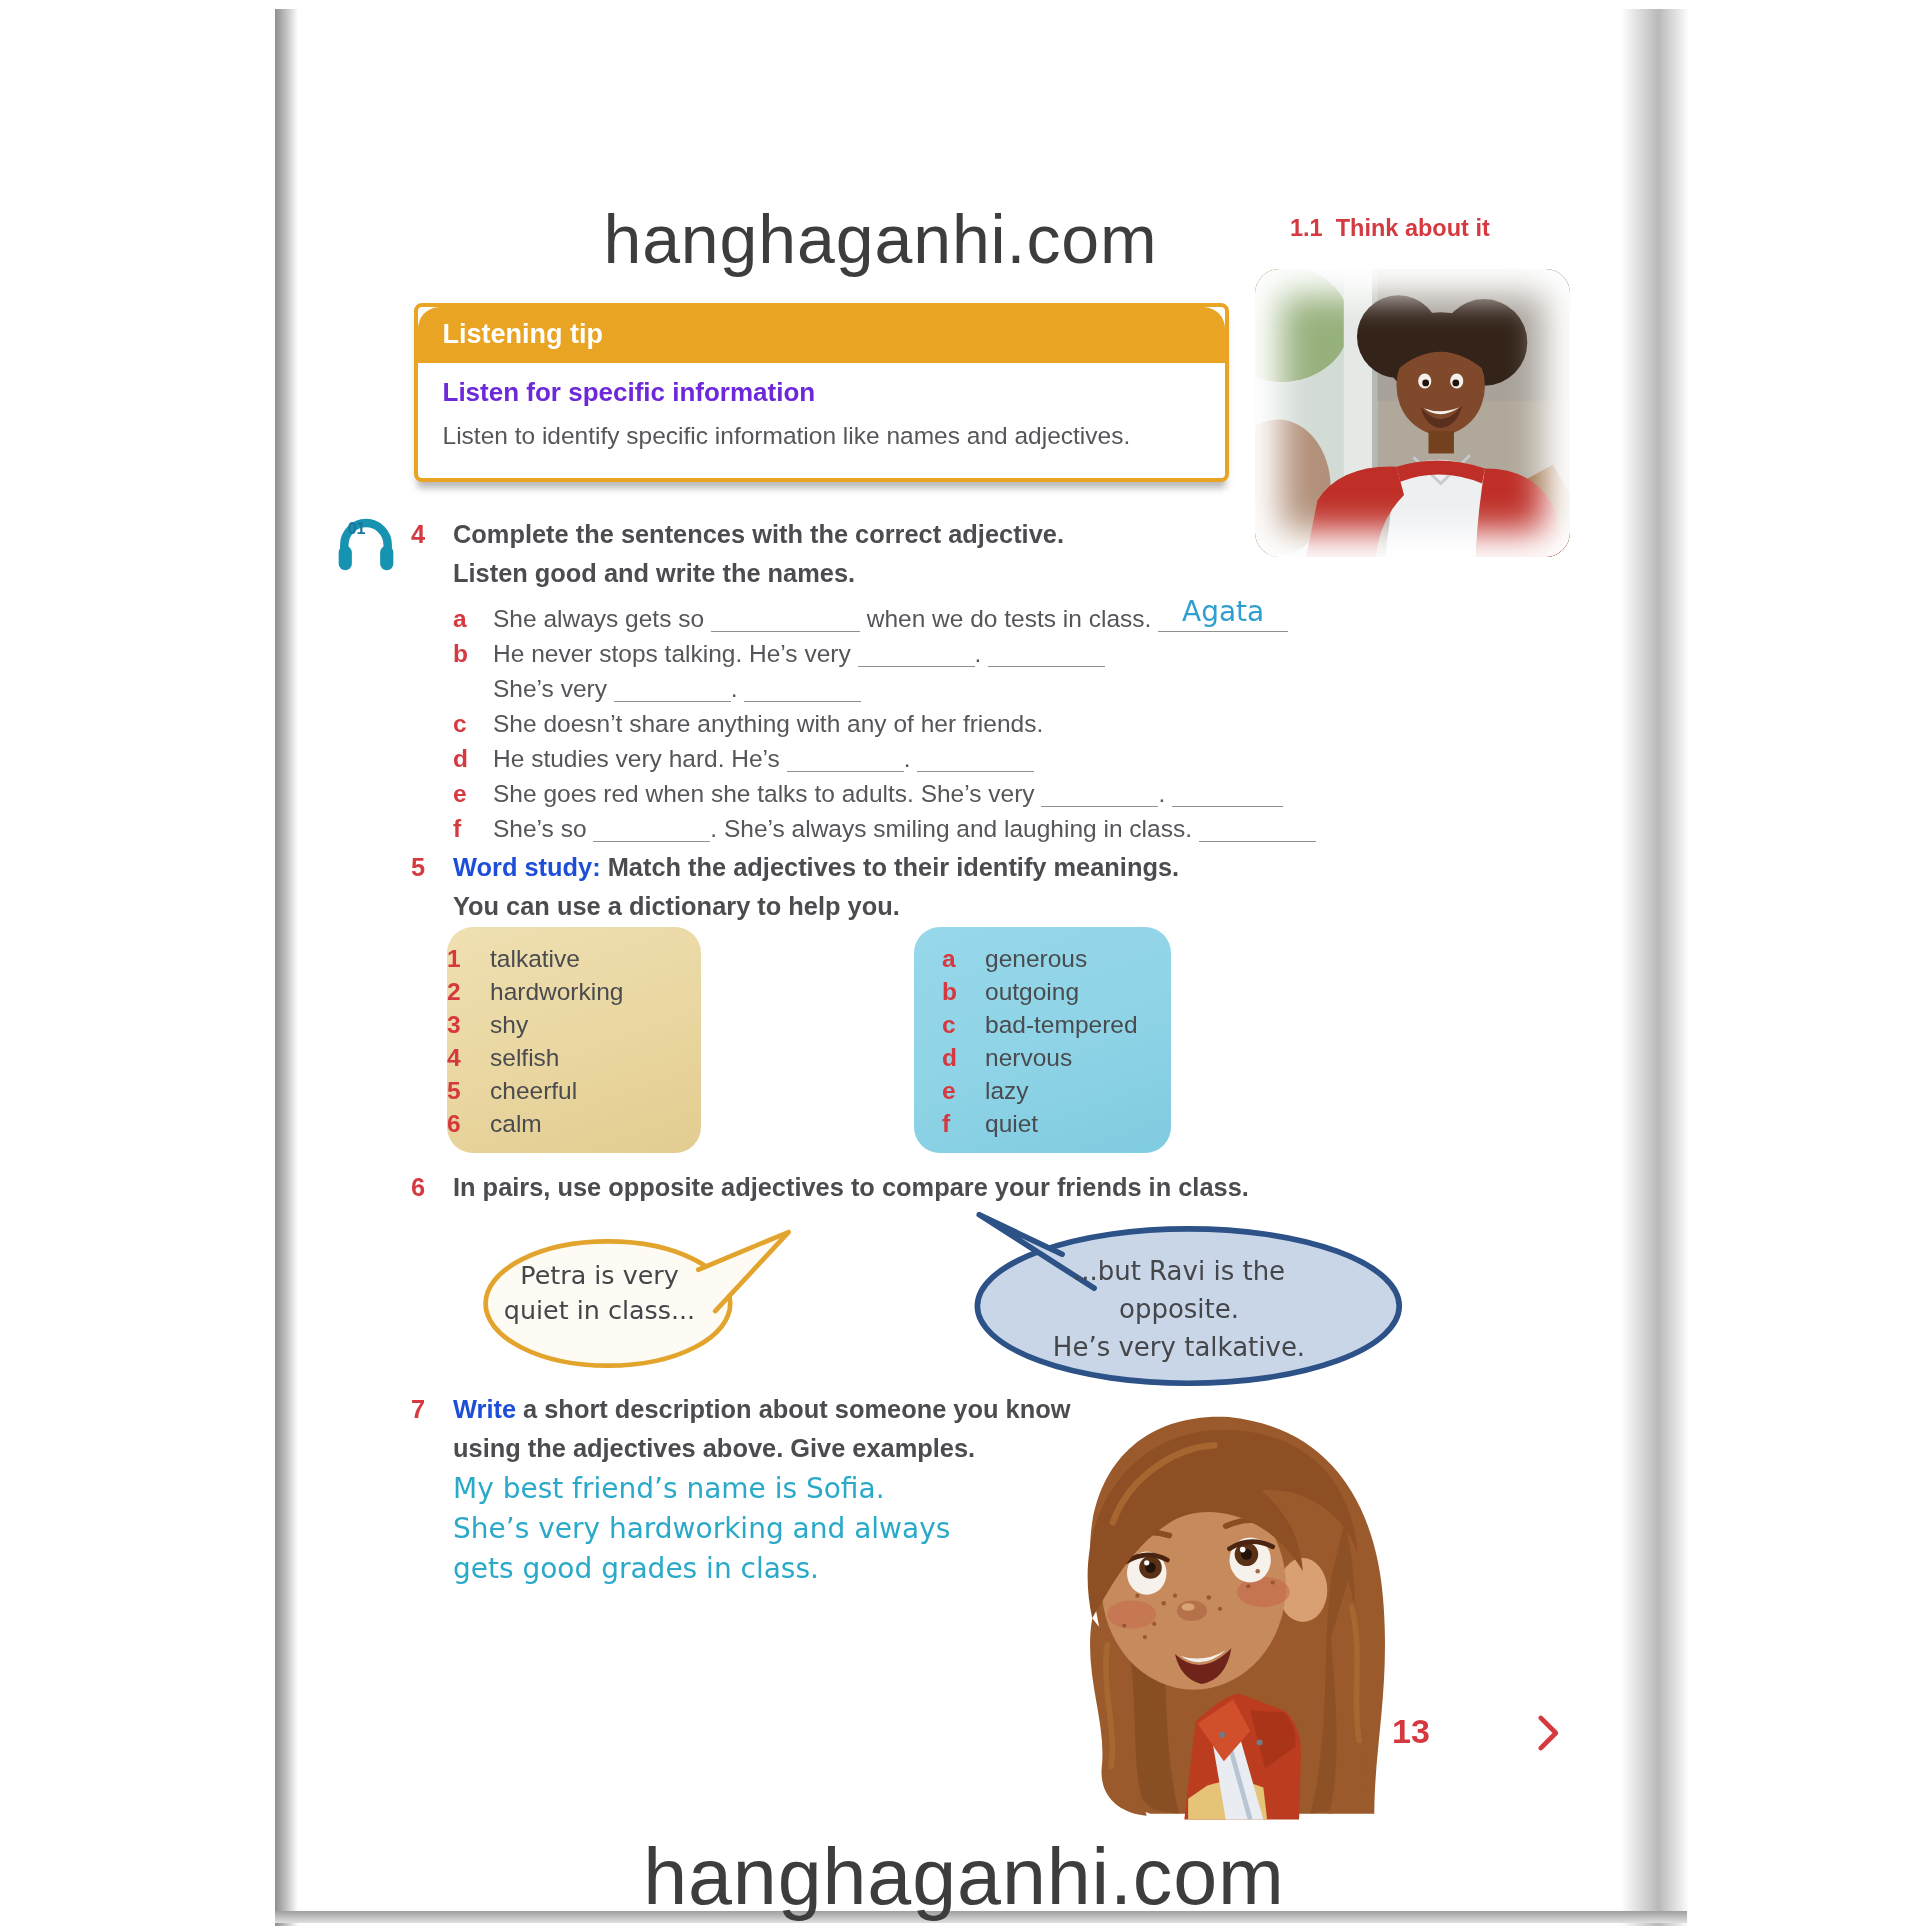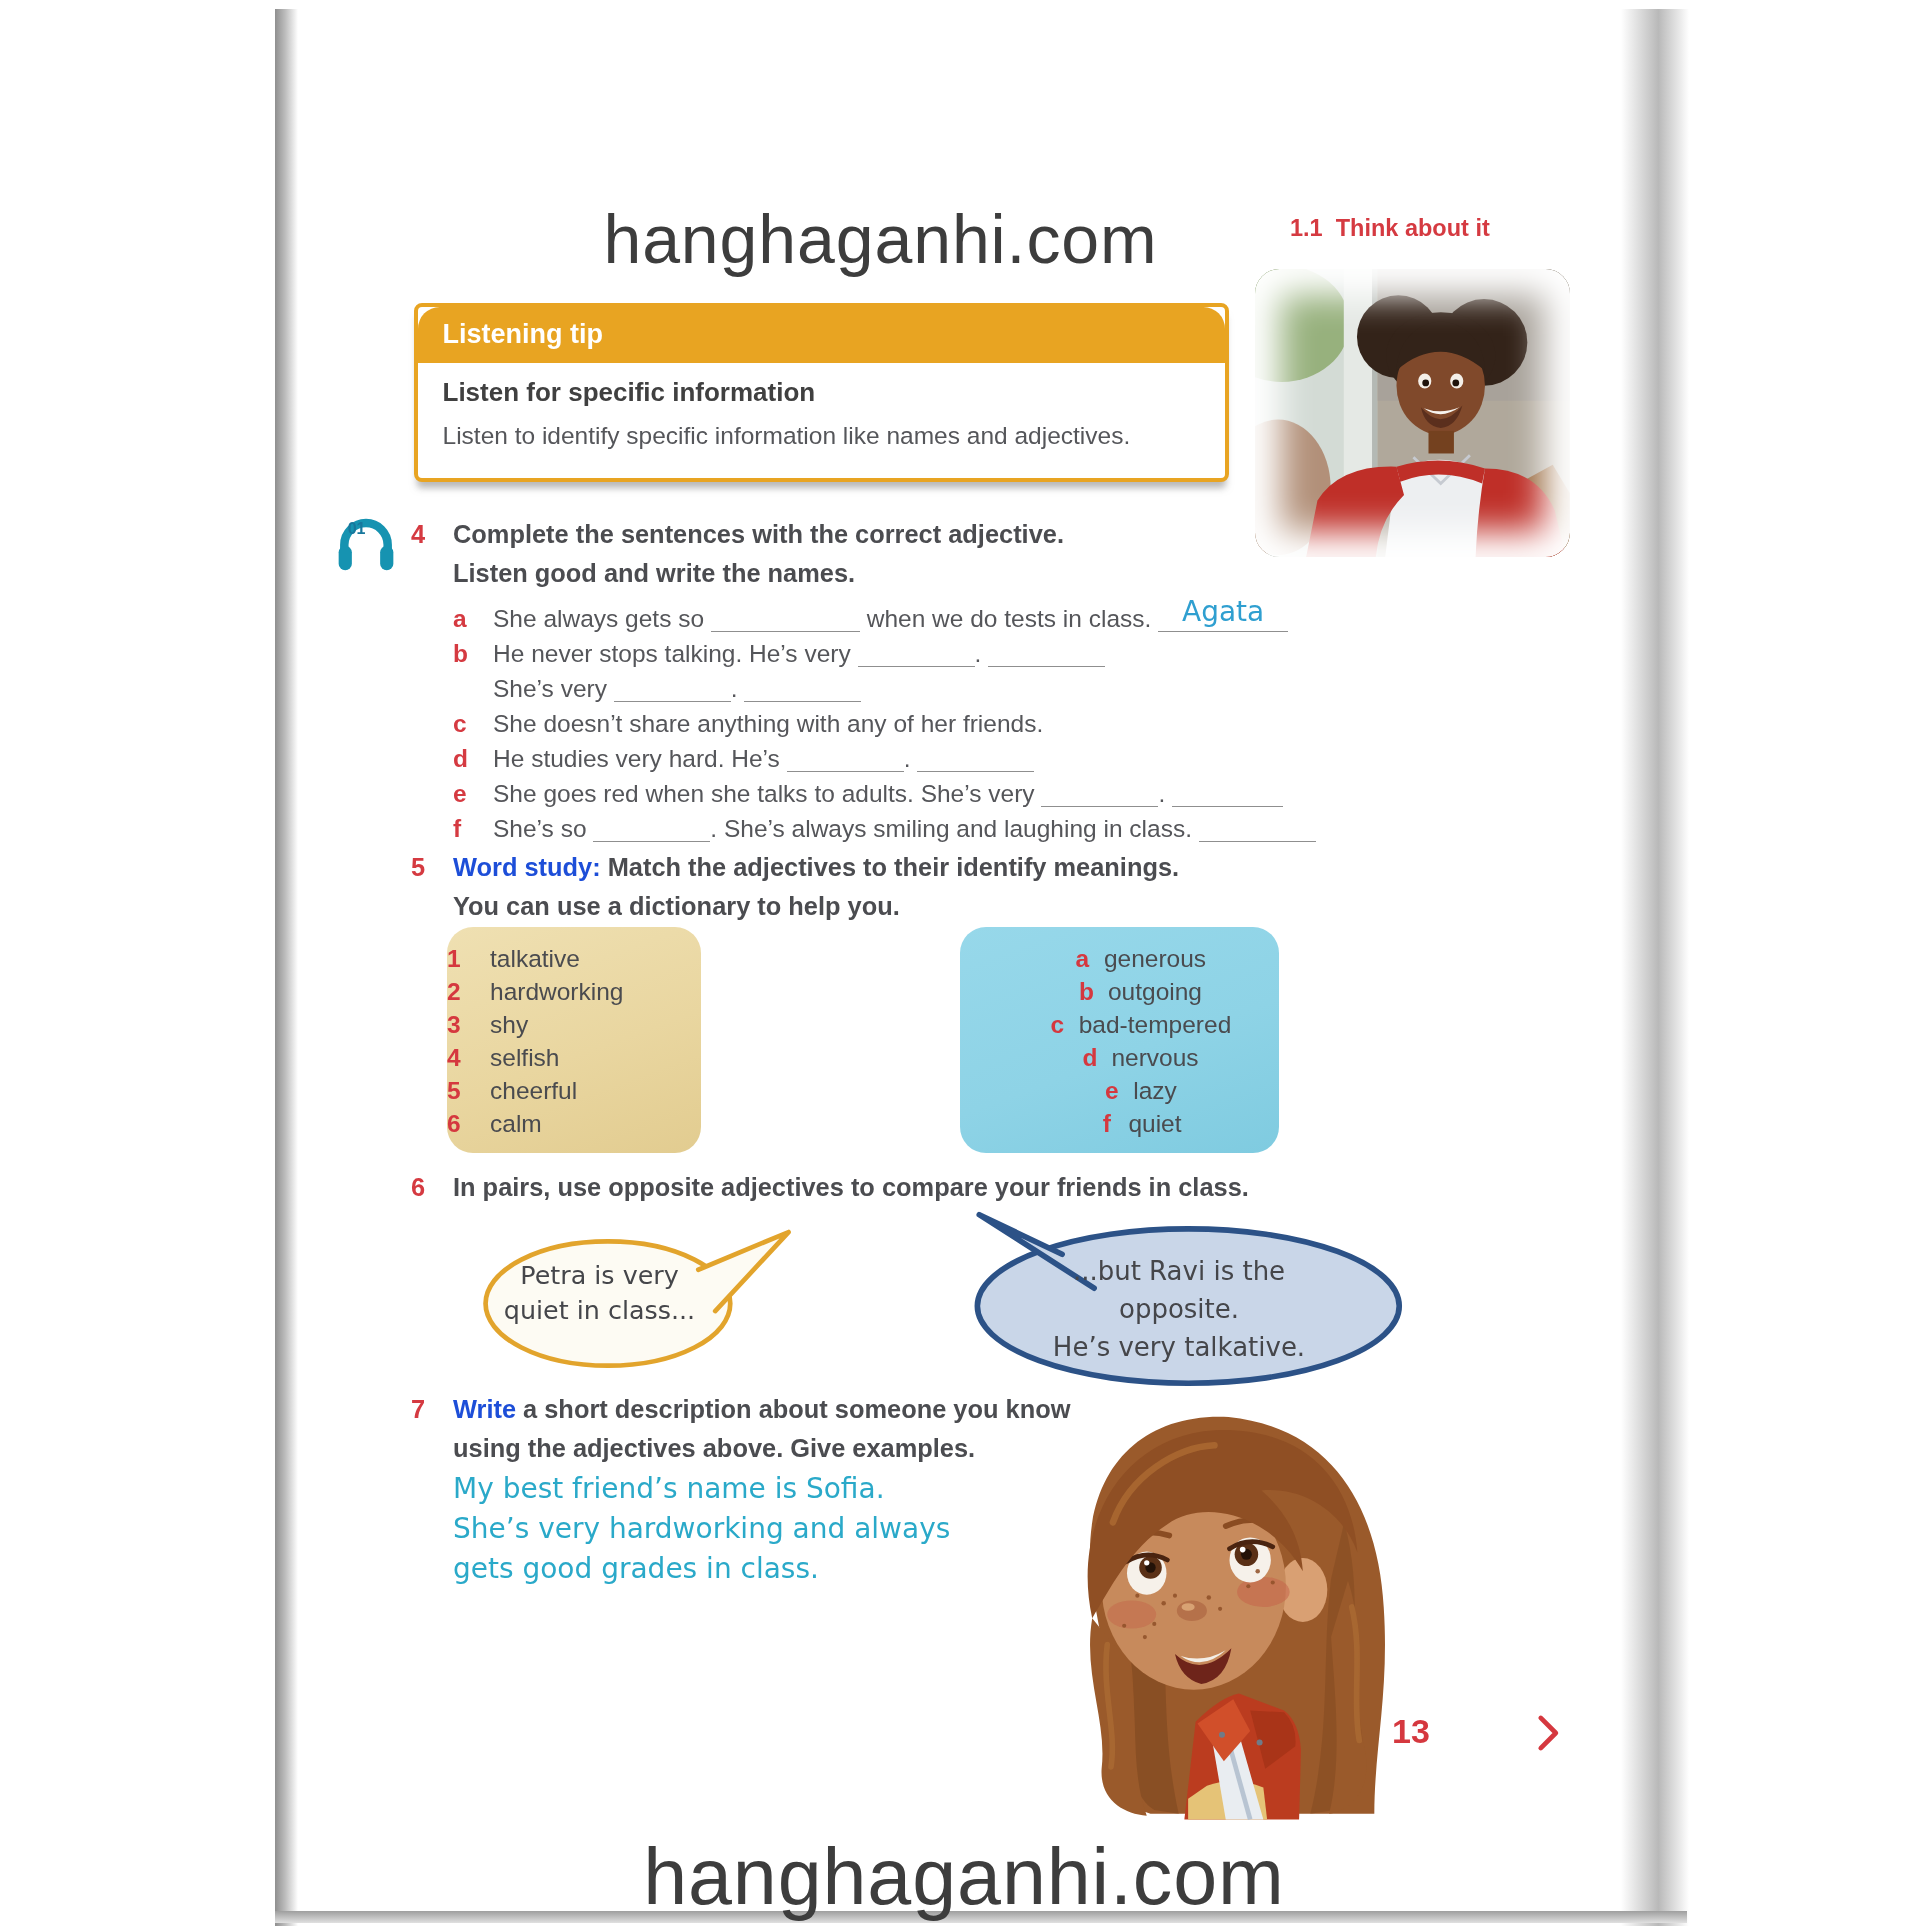--- a/index.html
+++ b/index.html
@@ -22,40 +22,40 @@
   .photo{position:absolute;left:1255px;top:269px;width:315px;height:288px;border-radius:24.5px;overflow:hidden;}
   .photo svg{display:block;width:100%;height:100%;}
   .photo .feather{position:absolute;inset:0;border-radius:24.5px;box-shadow:inset 0 0 34px 26px #ffffff;}
   
   .tip-box{position:absolute;left:414px;top:303px;width:815px;height:179px;box-sizing:border-box;
            border:4.7px solid #e8a422;border-radius:8px;background:#ffffff;
            box-shadow:0 9.4px 7.5px -3.8px rgba(125,125,125,.55);}
   .tip-header{background:#e8a422;color:#ffffff;font-size:27px;font-weight:700;
               padding:12.2px 24.5px 13px;border-radius:21.7px 21.7px 0 0;}
   .tip-body{padding:14px 24.5px 0;}
-  .tip-subtitle{color:#404040;font-size:26px;font-weight:700;margin-bottom:14px;white-space:nowrap;}
+  .tip-subtitle{color:#6d28d9;font-size:26px;font-weight:700;margin-bottom:14px;white-space:nowrap;}
   .tip-text{color:#55565a;font-size:24.5px;white-space:nowrap;}
   
   .audio-icon{position:absolute;left:333px;top:508px;width:66px;height:66px;}
   
   .ex-num{position:absolute;left:411px;font-size:25.4px;font-weight:700;color:#d53a41;}
   .ex-head{position:absolute;left:453px;font-size:25.4px;font-weight:700;color:#4b4c50;white-space:nowrap;}
   .ex-head .red{color:#1d4ed8;}
   .ex-head .l2{margin-top:10.4px;}
   
   .sentences{position:absolute;left:453px;top:601px;}
   .sent-row{line-height:35px;white-space:nowrap;font-size:24.5px;color:#55565a;}
   .sent-label{display:inline-block;width:40px;color:#d53a41;font-weight:700;}
   .blank{display:inline-block;height:24.5px;border-bottom:1.9px solid #8f8f8f;vertical-align:-4.7px;position:relative;}
   .ans{position:absolute;left:0;right:0;bottom:1.9px;text-align:center;font-size:28px;color:#2f9fd0;
        font-family:"DejaVu Sans",sans-serif;}
   
   .word-box{position:absolute;top:927px;height:226px;border-radius:26px;box-sizing:border-box;padding-top:15px;}
   .box-tan{left:447px;width:254px;background:linear-gradient(160deg,#efe0b2 0%,#e9d6a0 55%,#e2cc90 100%);}
-  .box-blue{left:960px;width:319px;background:linear-gradient(160deg,#97d8ea 0%,#8ed3e6 55%,#7fcbe0 100%);padding-left:28px;text-align:center;}
+  .box-blue{left:914px;width:257px;background:linear-gradient(160deg,#97d8ea 0%,#8ed3e6 55%,#7fcbe0 100%);padding-left:28px;}
   .wb-row{line-height:33px;font-size:24.5px;white-space:nowrap;}
   .wb-key{display:inline-block;width:43px;color:#d5383f;font-weight:700;}
   .wb-word{color:#4a4b4f;}
   
   .bubble-svg{position:absolute;}
   .b1{left:476px;top:1217px;width:325px;height:160px;}
   .b2{left:951px;top:1207px;width:452px;height:184px;}
   .bubble-text{position:absolute;text-align:center;color:#45464a;font-family:"DejaVu Sans",sans-serif;}
   .bt1{left:503px;top:1258px;width:193px;font-size:25.4px;line-height:35px;}
   .bt2{left:1019px;top:1252px;width:320px;font-size:26px;line-height:38px;}

